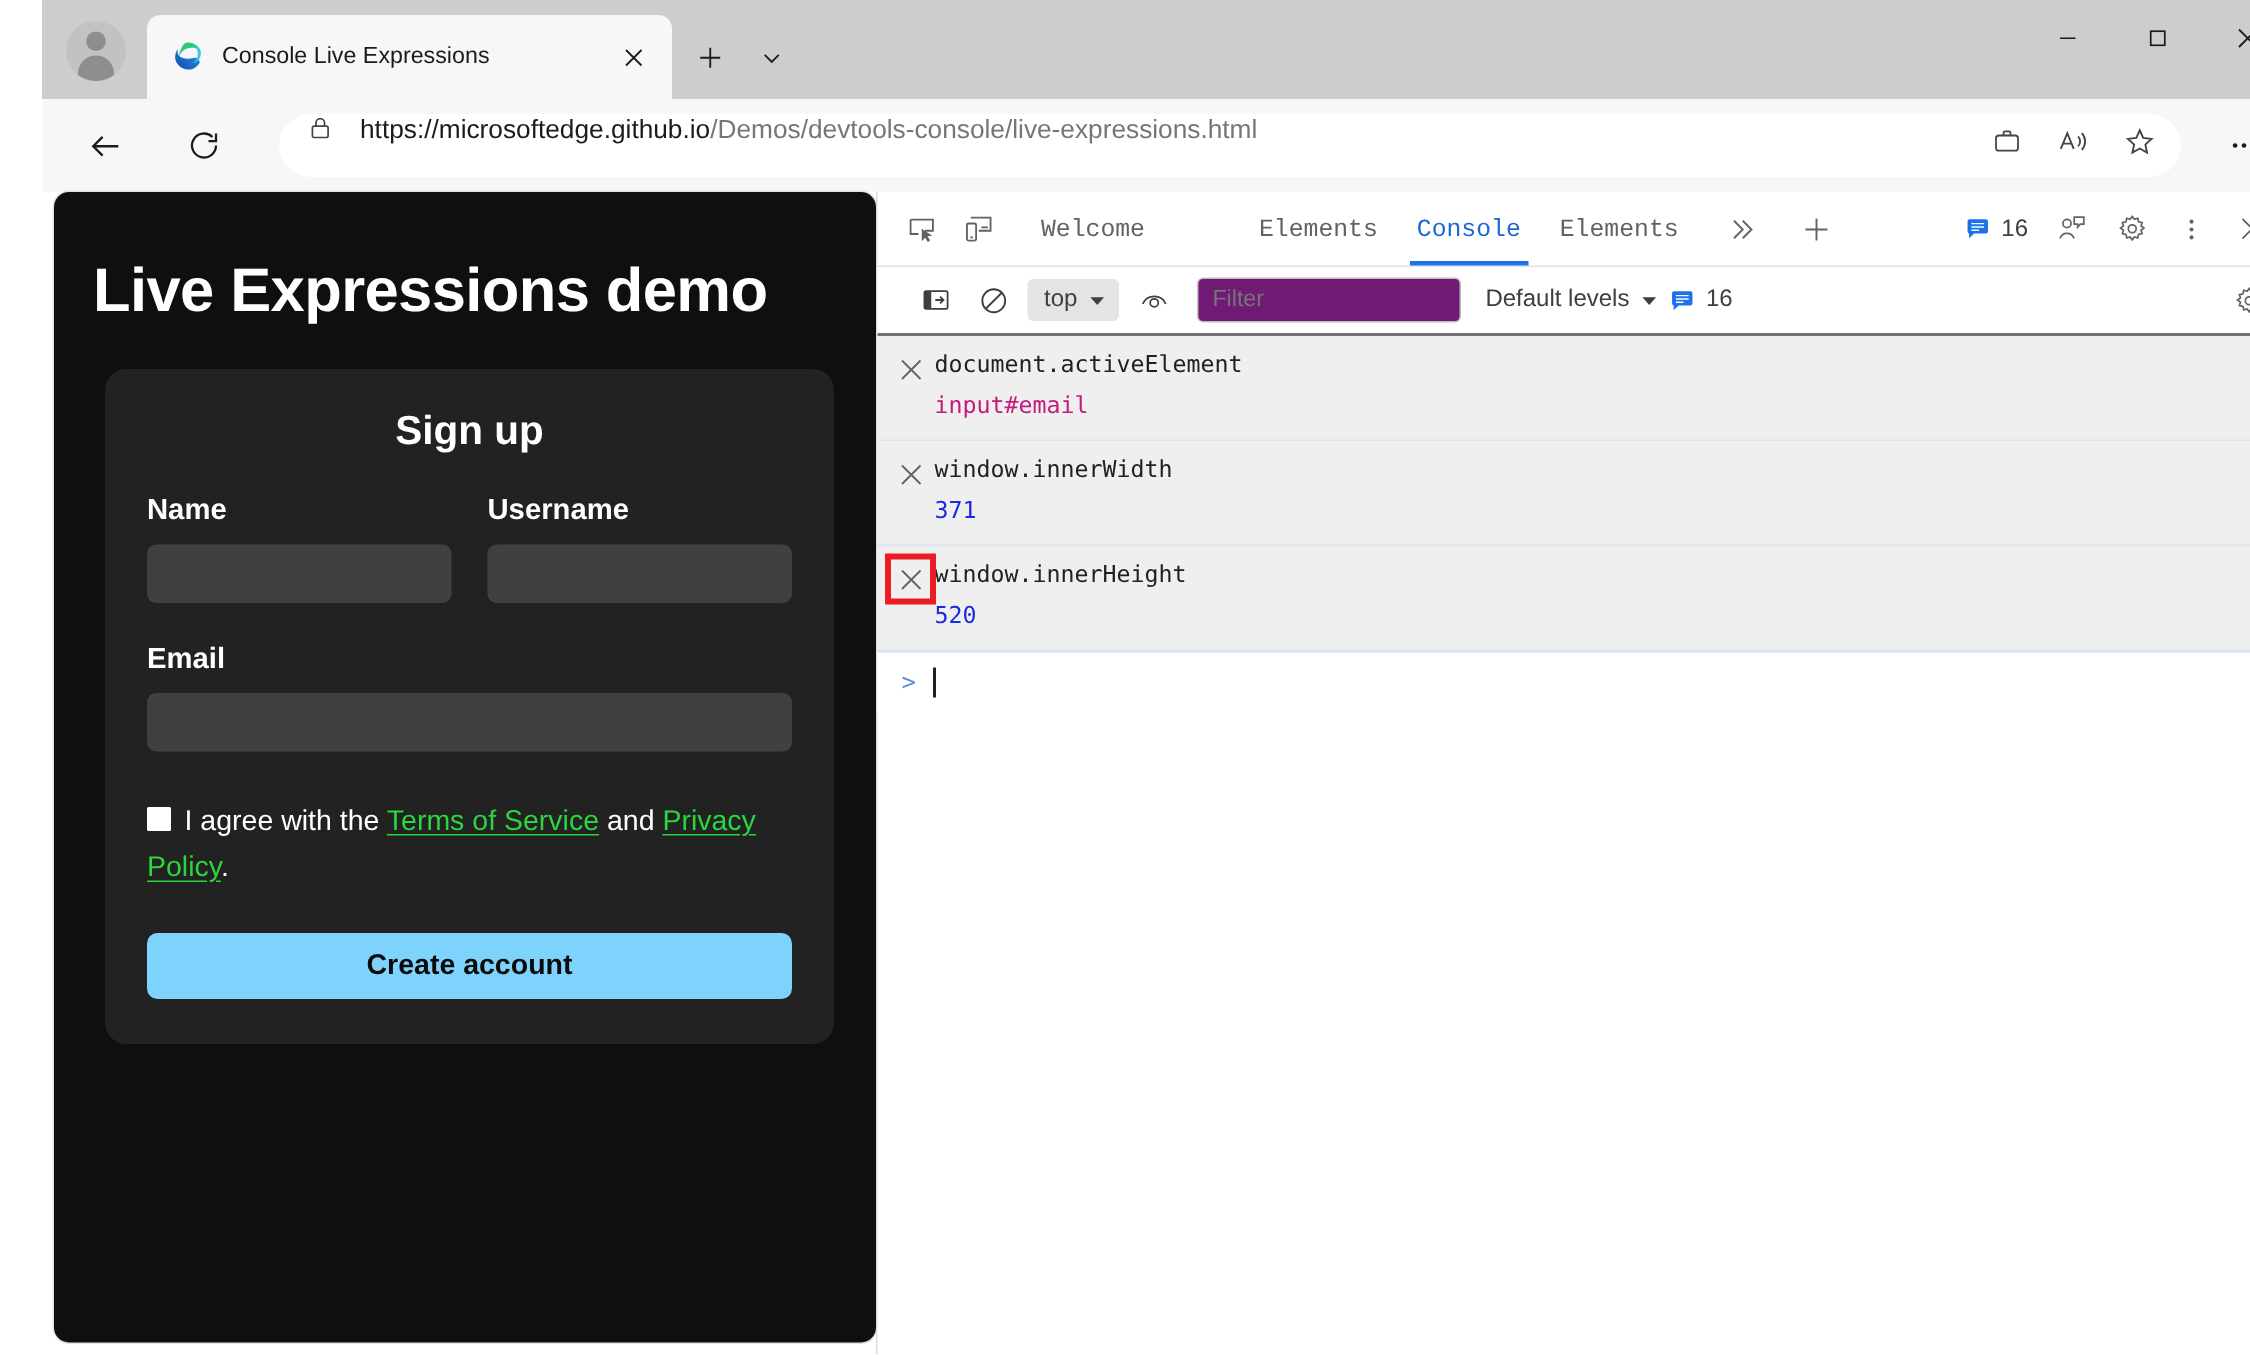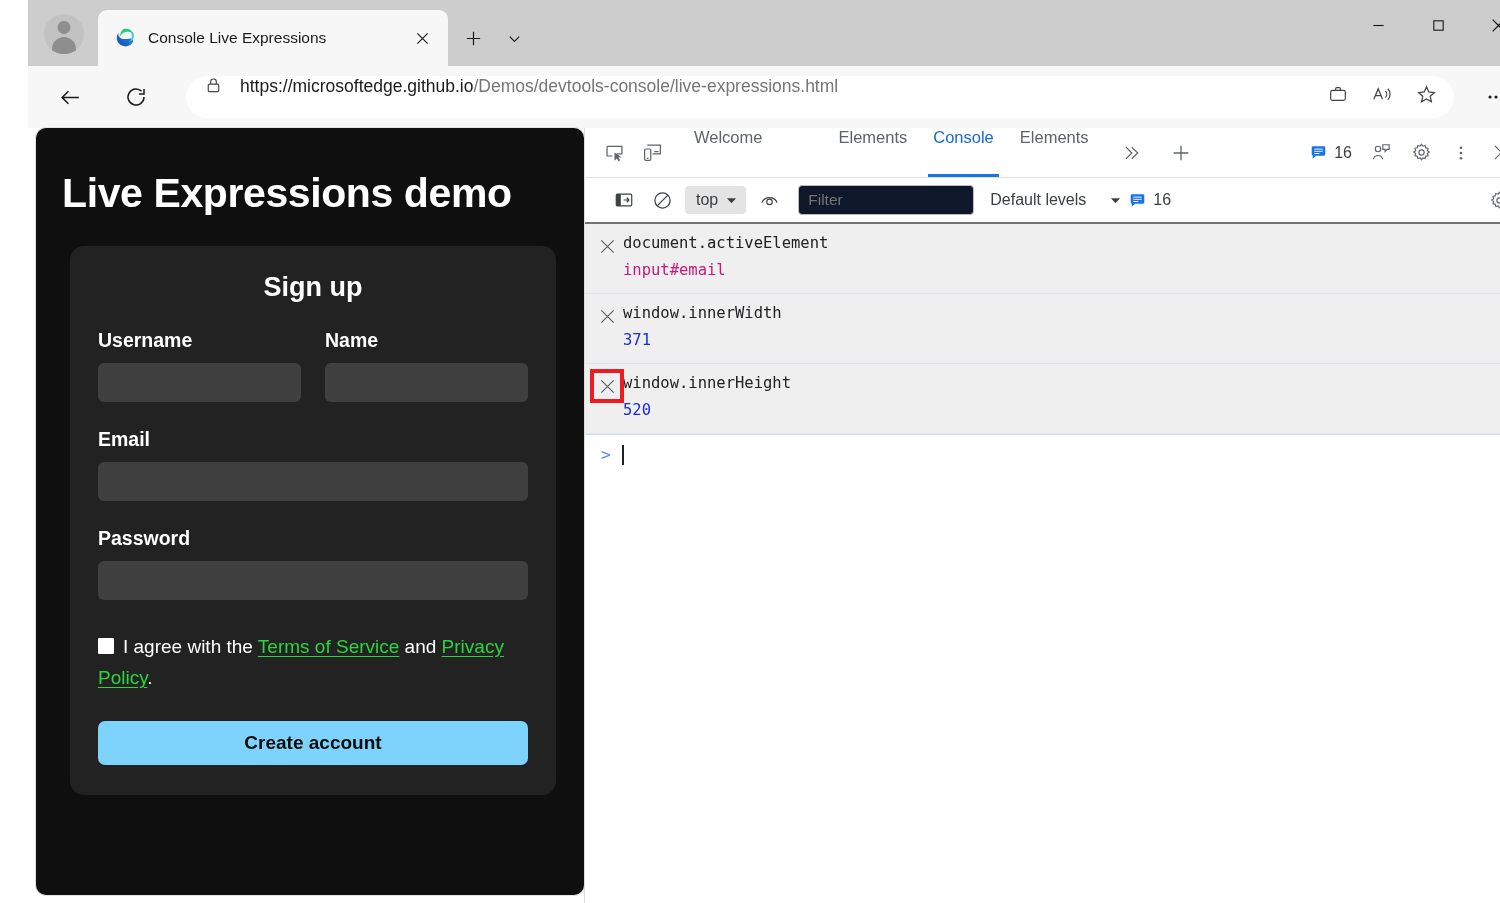--- a/index.html
+++ b/index.html
@@ -141,22 +141,22 @@
   }
   .dt-tabbar {
     height: 50px; display: flex; align-items: center;
     border-bottom: 1px solid #e0e0e0; padding-left: 10px; position: relative;
   }
   .dt-icon-btn {
     width: 38px; height: 38px; display: flex;
     align-items: center; justify-content: center; border-radius: 4px; flex: 0 0 38px;
   }
   .dt-tab {
-    height: 49px; display: flex; padding: 0 13px;
-    font-size: 16.5px; color: #5f6368; position: relative;
+    height: 49px; display: flex; align-items: center; padding: 0 13px;
+    font-size: 16.5px; color: #5f6368; position: relative; font-family: Liberation Mono, monospace;
   }
   .dt-tab.active { color: #1967d2; }
   .dt-tab.active::after {
     content: ""; position: absolute; left: 8px; right: 8px; bottom: 0;
     height: 3px; background: #1a73e8;
   }
   .dt-right {
     position: absolute; right: 8px; top: 0; height: 49px;
     display: flex; align-items: center; gap: 2px;
   }
@@ -168,26 +168,26 @@
     border-bottom: 2px solid #737373; padding-left: 20px; position: relative;
     background: #ffffff;
   }
   .ctx-pill {
     display: flex; align-items: center; gap: 8px; height: 28px;
     padding: 0 9px 0 11px; background: #e4e4e4; border-radius: 4px;
     font-size: 16px; color: #3c4043; margin: 0 4px;
   }
   .filter-input {
     width: 176px; height: 30px; border: 1px solid #bdbdbd; border-radius: 4px;
-    background: #0f172a; font-size: 15.5px; color: #9e9e9e;
+    background: #701a75; font-size: 15.5px; color: #9e9e9e;
     padding: 0 9px; margin-left: 10px; outline: none;
     font-family: "Liberation Sans", sans-serif;
   }
   .levels-dd {
-    display: flex; align-items: center; gap: 24px; margin-left: 16px;
+    display: flex; align-items: center; gap: 8px; margin-left: 16px;
     font-size: 16px; color: #3c4043;
   }
 
   .le-rows { background: #ffffff; }
   .le-row {
     background: #efefef; border-bottom: 1px solid #dde5f2;
     padding: 8px 0 10px 0; position: relative;
   }
   .le-row.first { border-top: none; }
   .le-close {
@@ -332,38 +332,34 @@
   </div>
 
   <div class="viewport">
     <h1 class="page-h1">Live Expressions demo</h1>
 
     <div class="signup-card">
       <div class="signup-title">Sign up</div>
 
       <div class="field-row">
         <div class="field">
+          <div class="field-label">Name</div>
+          <div class="field-input"></div>
+        </div>
+        <div class="field">
           <div class="field-label">Username</div>
-          <div class="field-input"></div>
-        </div>
-        <div class="field">
-          <div class="field-label">Name</div>
           <div class="field-input"></div>
         </div>
       </div>
 
       <div class="field-block">
         <div class="field-label">Email</div>
         <div class="field-input"></div>
       </div>
 
-      <div class="field-block">
-        <div class="field-label">Password</div>
-        <div class="field-input"></div>
-      </div>
 
       <div class="agree-row">
         <span class="cbox"></span><span>I agree with the </span><a class="tos-link">Terms of Service</a><span> and </span><a class="pp-link">Privacy Policy</a><span>.</span>
       </div>
 
       <div class="create-btn">Create account</div>
     </div>
   </div>
 
   <div class="devtools">

